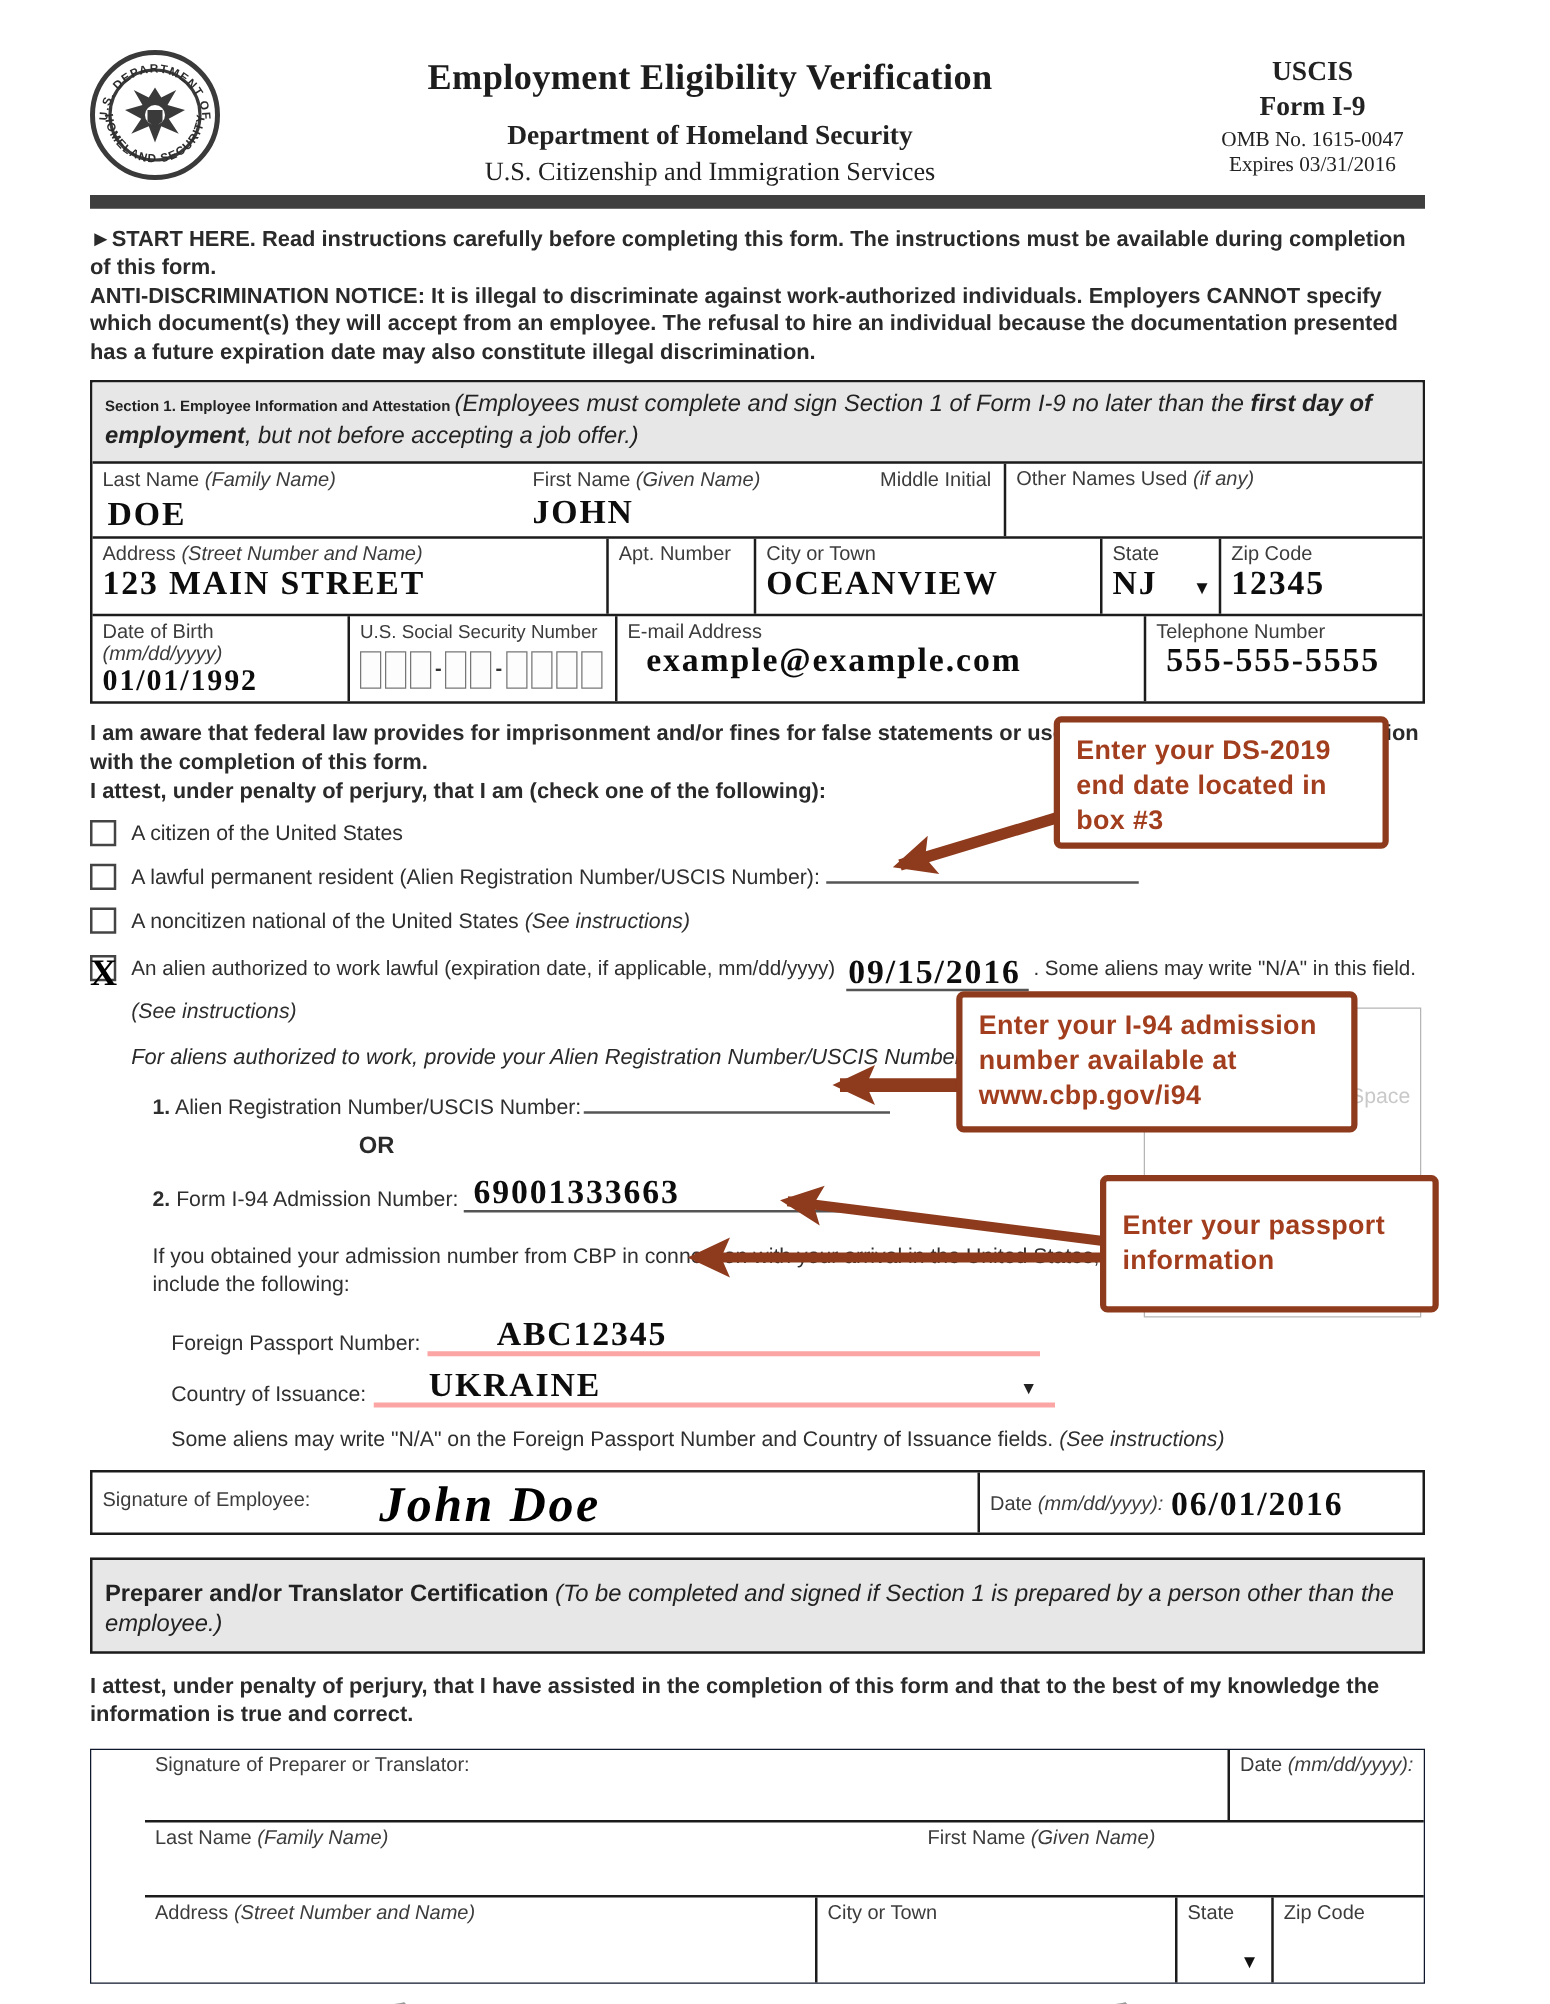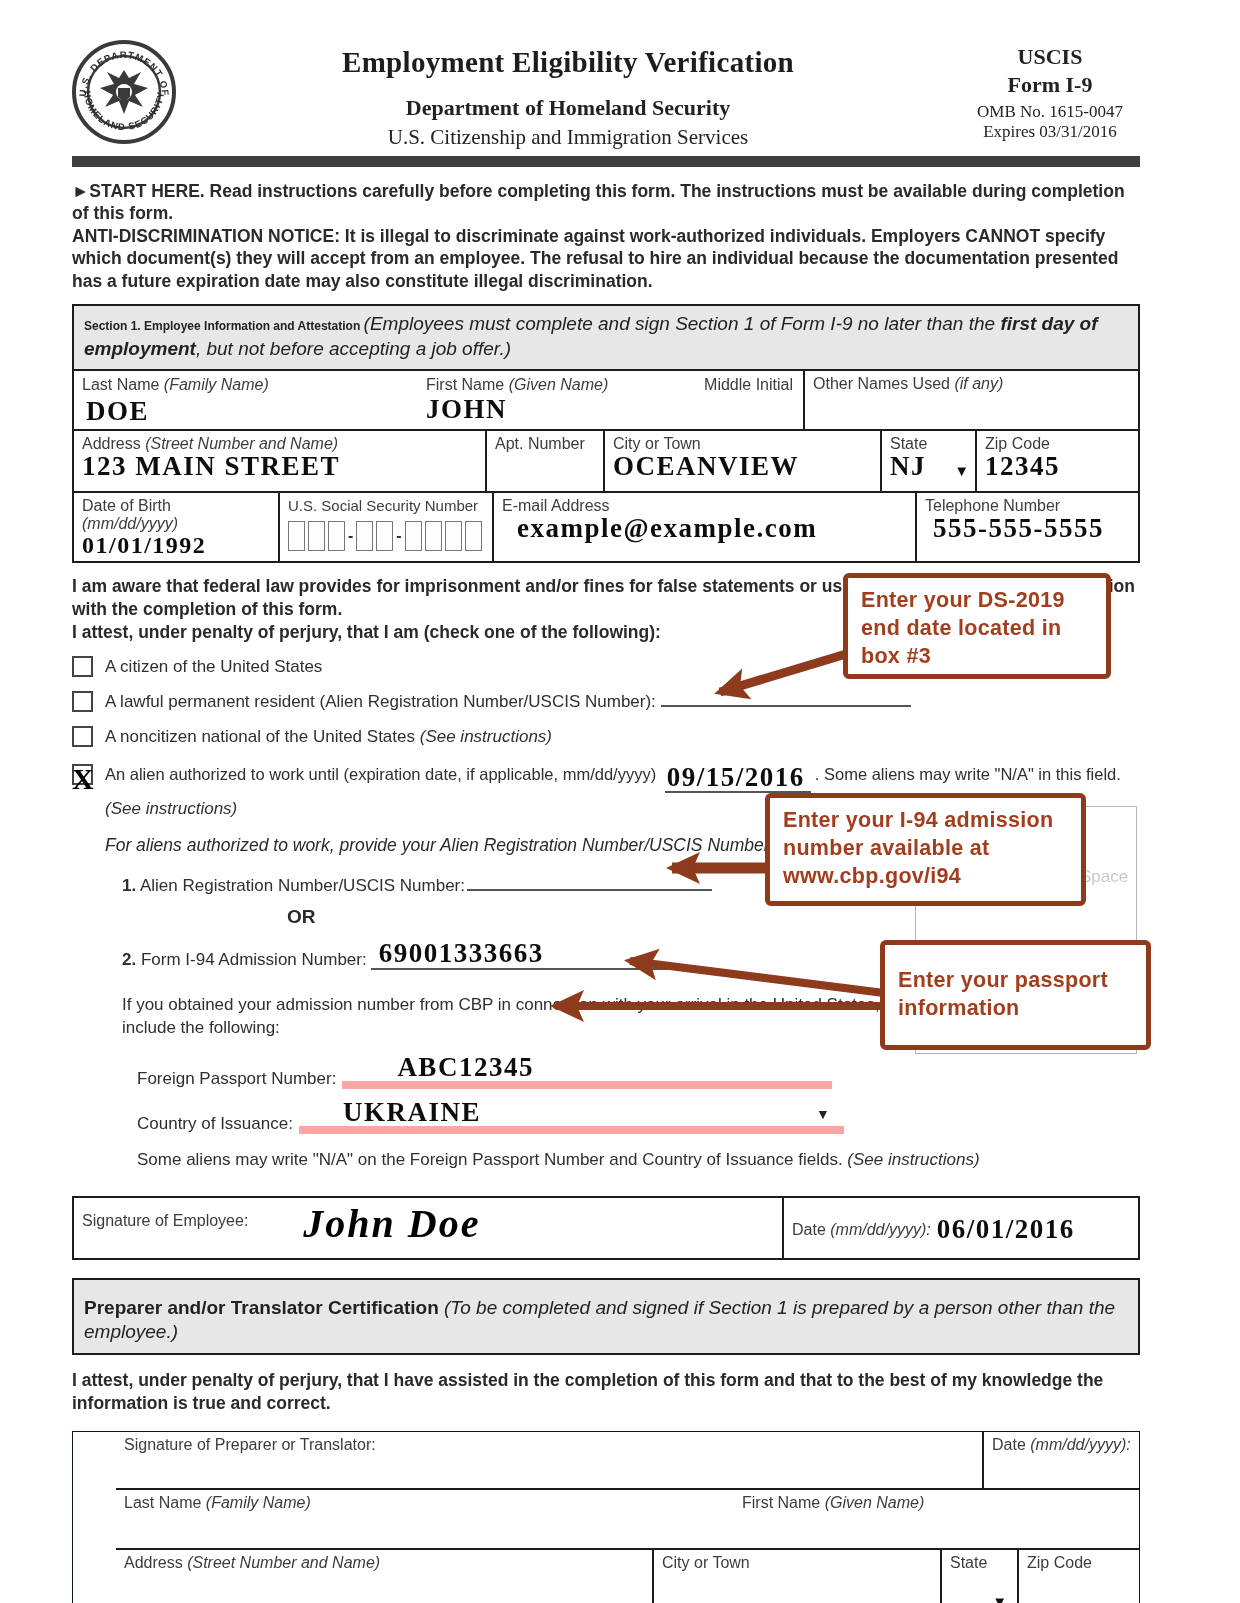--- a/index.html
+++ b/index.html
@@ -65,27 +65,27 @@
   .exp-val { display:inline-block; border-bottom:2px solid #555; padding:0 6px 0 2px; margin:0 4px; vertical-align:-6px; }
   .see-instr { font-style:italic; font-size:17px; margin-left:33px; margin-top:6px; color:#2f2f2f; }
 
   .aliens-note { margin-left:33px; margin-top:16px; font-style:italic; font-size:17.5px; color:#2a2a2a; }
   .num-line { margin-left:50px; margin-top:20px; font-size:17px; color:#2f2f2f; }
   .or-line { margin-left:215px; margin-top:10px; font-size:19px; font-weight:bold; color:#2a2a2a; }
   .i94-line { margin-left:50px; margin-top:2px; font-size:17px; color:#2f2f2f; display:flex; align-items:flex-end; }
   .i94-val { display:inline-block; border-bottom:2px solid #555; min-width:310px; padding:0 8px 1px; margin-left:4px; }
   .cbp-note { margin-left:50px; margin-top:24px; font-size:17px; line-height:1.35; color:#2f2f2f; width:760px; }
   .pp-line { margin-left:65px; margin-top:14px; font-size:17px; color:#2f2f2f; display:flex; align-items:flex-end; }
-  .pp-underline { display:inline-block; border-bottom:8px solid #fca5a5; position:relative; margin-left:6px; }
+  .pp-underline { display:inline-block; border-bottom:4px solid #fca5a5; position:relative; margin-left:6px; }
   .co-line { margin-left:65px; margin-top:10px; font-size:17px; color:#2f2f2f; display:flex; align-items:flex-end; }
   .co-dd { position:absolute; right:14px; bottom:4px; font-size:14px; color:#222; }
   .na-note { margin-left:65px; margin-top:16px; font-size:17px; color:#2f2f2f; }
 
   
-  .sig-table { border:2px solid #1c1c1c; margin-top:26px; display:flex; height:64px; }
+  .sig-table { border:2px solid #1c1c1c; margin-top:14px; display:flex; height:52px; }
   .sig-cell { flex:0 0 710px; border-right:2px solid #1c1c1c; padding:10px 8px 4px; display:flex; align-items:flex-start; }
   .date-cell { flex:1; padding:8px 8px 4px; display:flex; align-items:center; }
   .sig-script { font-family:cursive; font-style:italic; font-weight:bold; font-size:40px; color:#000; margin-left:55px; margin-top:-8px; letter-spacing:2px; }
 
   
   .prep-head { border:2px solid #1c1c1c; background:#e7e7e7; margin-top:18px; padding:16px 10px 8px; font-size:19px; line-height:1.3; color:#222; }
   .prep-attest { margin-top:14px; font-weight:bold; font-size:17.5px; line-height:1.32; color:#2a2a2a; }
   .prep-table { border:1px solid #0f172a; margin-top:16px;padding-left:43px; }
   .pr1 { height:58px; }
   .pr2 { height:60px; }
@@ -242,21 +242,21 @@
       <span><span>A lawful permanent resident (Alien Registration Number/USCIS Number): </span><span class="blank-line" style="width:250px;"></span></span>
     </div>
     <div class="cb-row">
       <span class="cb"></span>
       <span><span>A noncitizen national of the United States </span><span class="it">(See instructions)</span></span>
     </div>
     <div class="cb-row" style="margin-top:16px;">
       <span class="cb">
           <span class="mark">X</span>
         </span>
-      <span class="cb4-text"><span>An alien authorized to work until (expiration date, if applicable, mm/dd/yyyy) </span><span class="exp-val hw">09/15/2016</span><span>. Some aliens may write "N/A" in this field.</span></span>
+      <span class="cb4-text"><span>An alien authorized to work lawful (expiration date, if applicable, mm/dd/yyyy) </span><span class="exp-val hw">09/15/2016</span><span>. Some aliens may write "N/A" in this field.</span></span>
     </div>
     <div class="see-instr it">(See instructions)</div>
 
     <div class="aliens-note">
       <span>For aliens authorized to work, provide your Alien Registration Number/USCIS Number </span><b>OR</b><span> Form I-94 Admission Number:</span>
     </div>
 
     <div class="num-line">
       <b>1.</b><span> Alien Registration Number/USCIS Number:</span><span class="blank-line" style="width:245px;margin-left:2px;"></span>
     </div>

